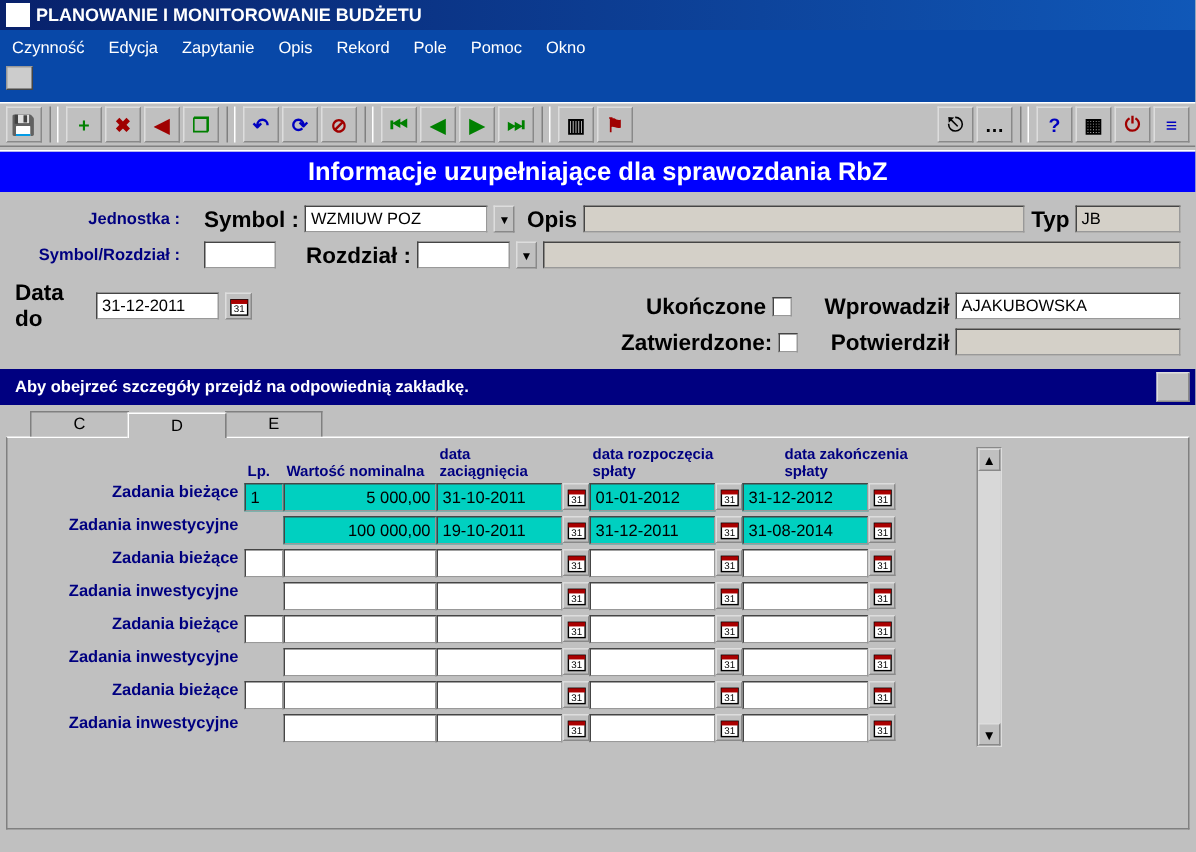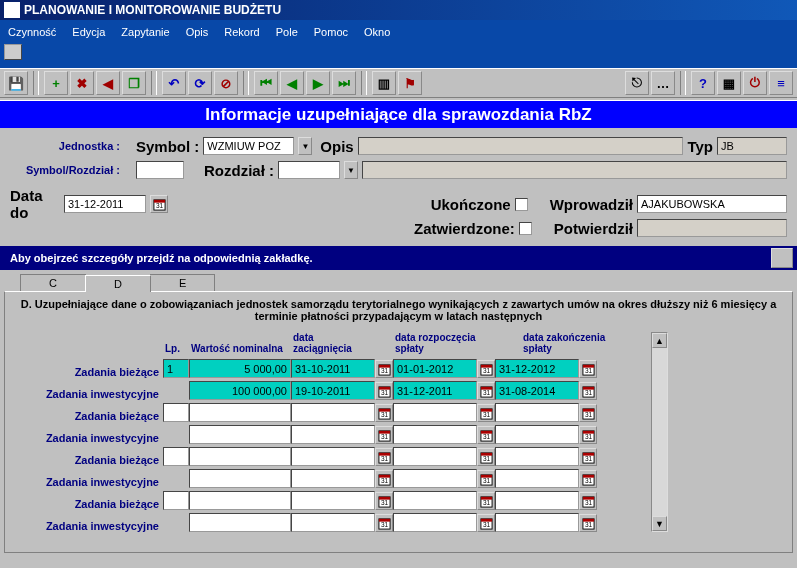--- a/index.html
+++ b/index.html
@@ -102,21 +102,21 @@
   .tab-content {
     border:1px solid #808080; border-top:1px solid #fff;
     background:#c0c0c0; padding: 6px 10px 10px 10px; margin: 0 4px;
     height: 262px;
   }
   .section-text { font-weight:bold; font-size:11px; text-align:center; margin:0 auto 10px auto; max-width: 780px; }
   .grid-wrap { display:flex; }
   .grid { display:flex; flex-direction:column; }
   .grid-head { display:flex; }
   .gh { color:#000080; font-weight:bold; font-size:10px; padding:0 2px 2px 2px; display:flex; align-items:flex-end;}
-  .grid-row { display:flex; height:22px; align-items:flex-end;}
+  .grid-row { display:flex; height:22px; align-items:flex-start;}
   .rlabel { color:#000080; font-weight:bold; font-size:11px; text-align:right; padding-right:4px;}
   .cell { border:1px inset #999; height:19px; background:#fff; font-size:11px; padding:1px 3px; display:flex; align-items:center;}
   .cell.hl { background:#00d0c0; }
   .cell.num { justify-content:flex-end; }
   .scrollbar { width:17px; background:#c0c0c0; border:1px inset #ddd; display:flex; flex-direction:column; margin-left:2px;}
   .sbtn { width:15px; height:15px; border:1px outset #ddd; background:#c0c0c0; display:flex; align-items:center; justify-content:center; font-size:9px; cursor:pointer;}
   .strack { flex:1; background:#d8d8d8;}
   .col-lp { width: 26px; }
   .col-val { width: 102px; }
   .col-date { width: 84px; }
@@ -179,21 +179,21 @@
 
 <div class="header-band">
   <span>Informacje uzupełniające dla sprawozdania RbZ</span>
 </div>
 
 <div class="form-area">
   <div class="frow">
     <div class="lbl" style="width:110px">Jednostka :</div>
     <div style="width:8px"></div>
     <div class="lbl-plain">Symbol :</div>
-    <div class="field" style="width:91px">
+    <div class="field" style="width:122px">
         <span>WZMIUW POZ</span>
       </div>
     <div class="dd"></div>
     <div class="lbl-plain" style="margin-left:4px">Opis</div>
     <div class="field field-ro" style="flex:1; min-width:280px">
         <span></span>
       </div>
     <div class="lbl-plain">Typ</div>
     <div class="field field-ro" style="width:70px">
         <span>JB</span>
@@ -256,21 +256,20 @@
   <div class="sq"></div>
 </div>
 
 <div class="tab-row">
   <div class="tab">C</div>
   <div class="tab active">D</div>
   <div class="tab">E</div>
 </div>
 
 <div class="tab-content">
-  <div class="section-text">D. Uzupełniające dane o zobowiązaniach jednostek samorządu terytorialnego wynikających z zawartych umów na okres dłuższy niż 6 miesięcy a terminie płatności przypadającym w latach następnych</div>
 
   <div class="grid-wrap">
     <div class="grid" id="grid-root">
       <div class="grid-head">
         <div class="gh col-lbl"></div>
         <div class="gh col-lp">Lp.</div>
         <div class="gh col-val">Wartość nominalna</div>
         <div class="gh col-date">data zaciągnięcia</div>
         <div style="width:18px"></div>
         <div class="gh col-date" style="width:110px">data rozpoczęcia spłaty</div>

